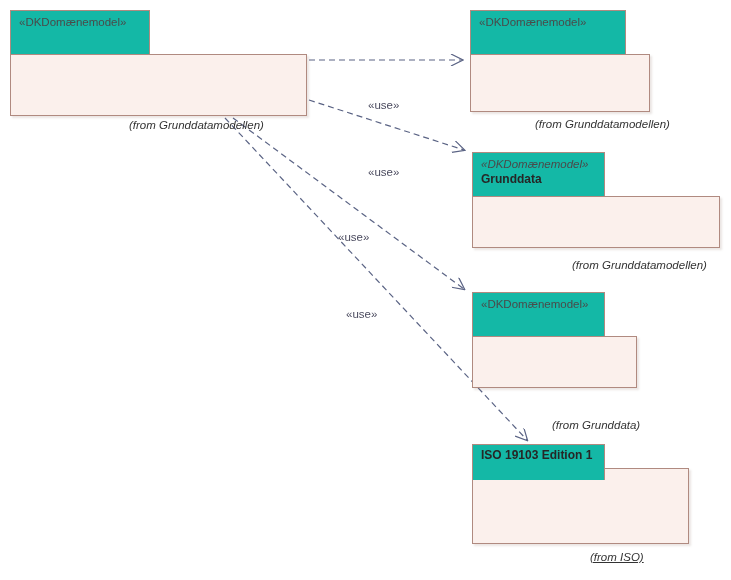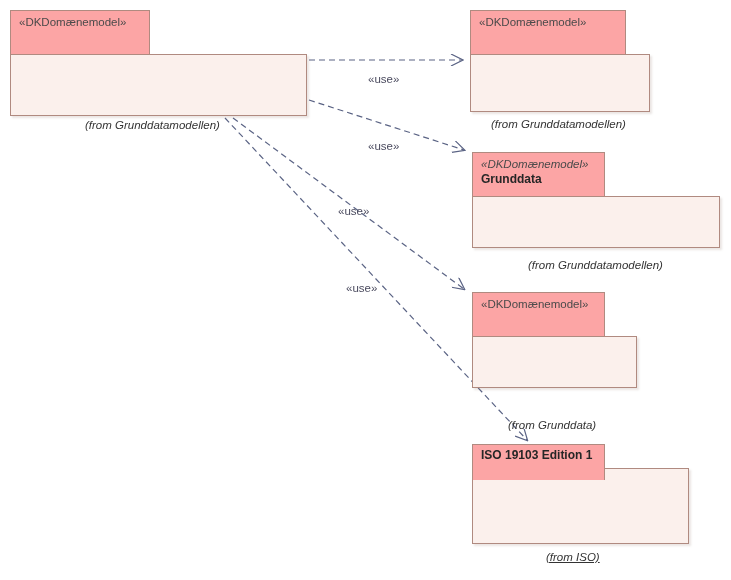--- a/index.html
+++ b/index.html
@@ -33,21 +33,21 @@
 
   
   .package {
     position: absolute;
   }
   .pkg-tab {
     position: absolute;
     left: 0;
     top: 0;
     box-sizing: border-box;
-    background: #fca5a5;
+    background: #14b8a6;
     border: 1px solid #b08a80;
     border-bottom: none;
     padding: 4px 8px 3px 8px;
     z-index: 2;
   }
   .pkg-body {
     position: absolute;
     box-sizing: border-box;
     background: #fbf0ec;
     border: 1px solid #b08a80;
@@ -75,29 +75,31 @@
   .pkg-name.only {
     line-height: 15px;
   }
   .pkg-from {
     position: absolute;
     font-size: 11.5px;
     font-style: italic;
     color: #333333;
     white-space: nowrap;
     z-index: 3;
+    margin-left: 44px;
   }
 
   
   .use-label {
     position: absolute;
     font-size: 11.5px;
     color: #4a4a5e;
     white-space: nowrap;
     z-index: 4;
+    margin-top: 26px;
   }
 </style>
 </head>
 <body>
 
 <div id="diagram-canvas">
 
   <svg id="connector-layer" width="731" height="580" viewBox="0 0 731 580">
     <defs>
       <marker id="open-arrow" markerWidth="14" markerHeight="12" refX="12" refY="6" orient="auto" markerUnits="userSpaceOnUse">

